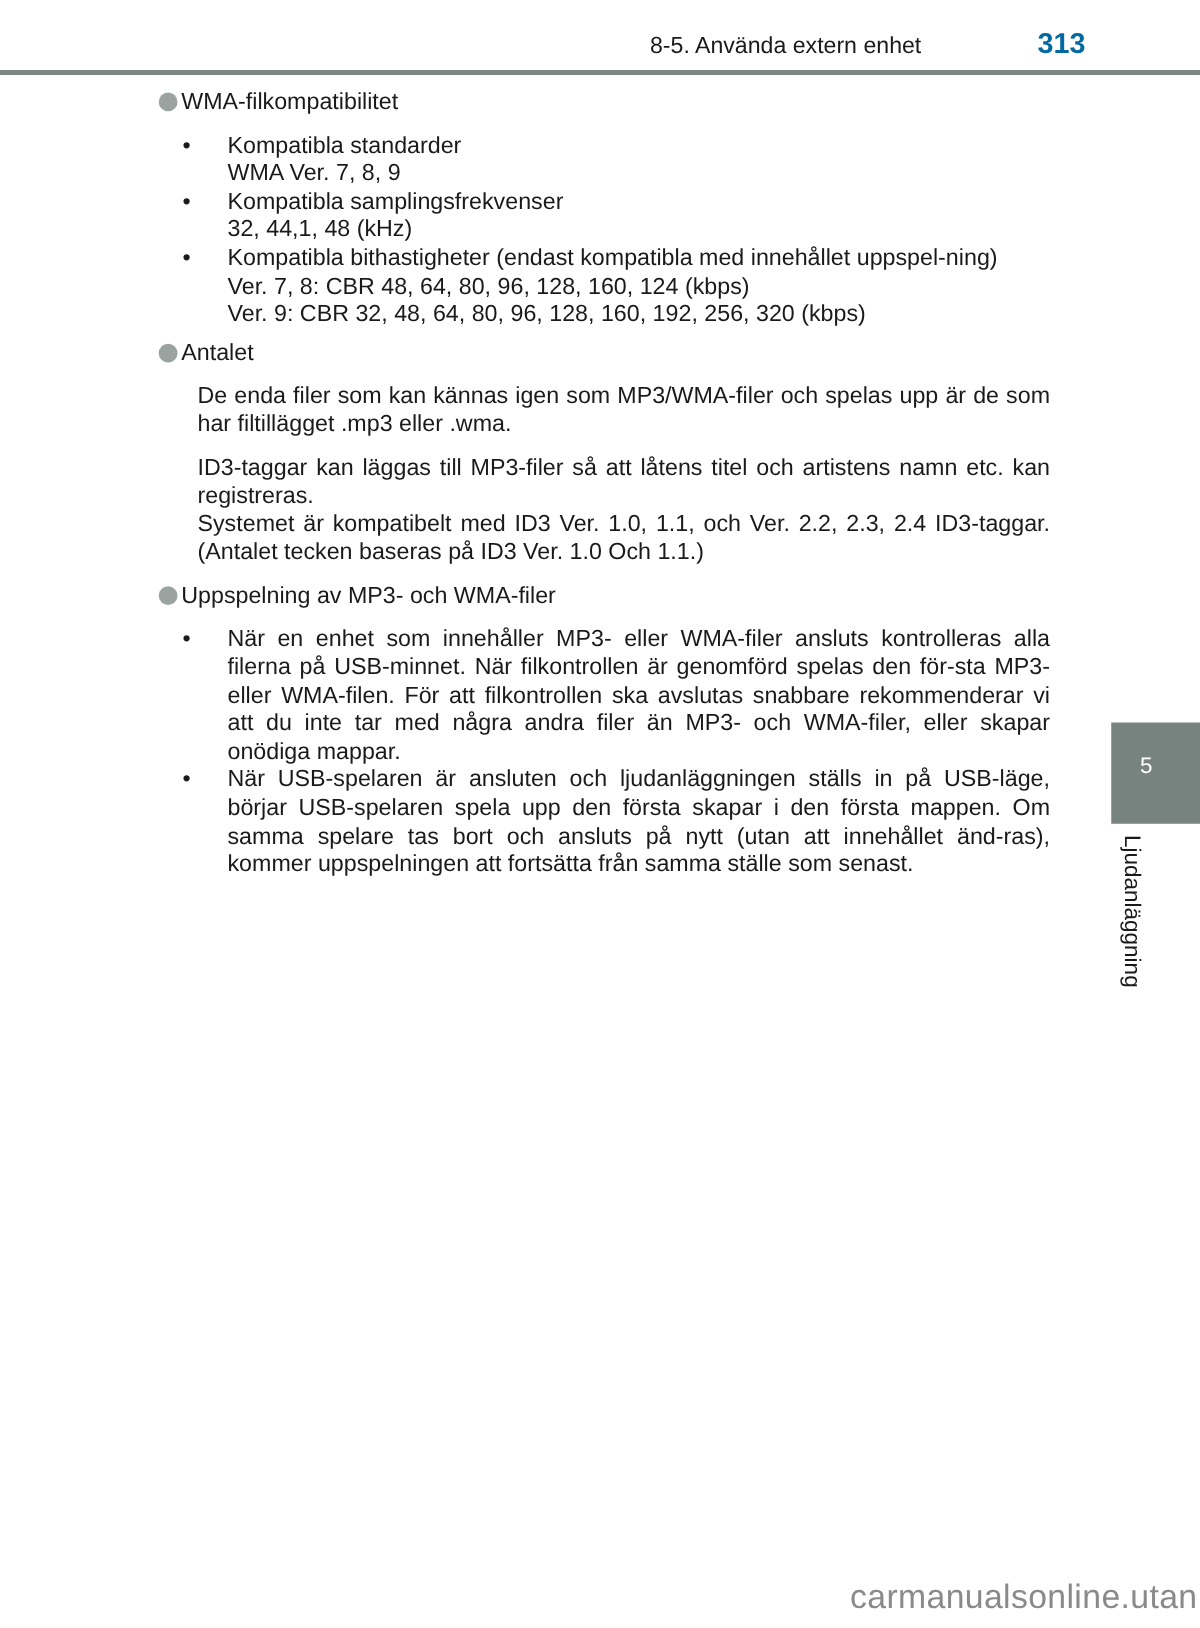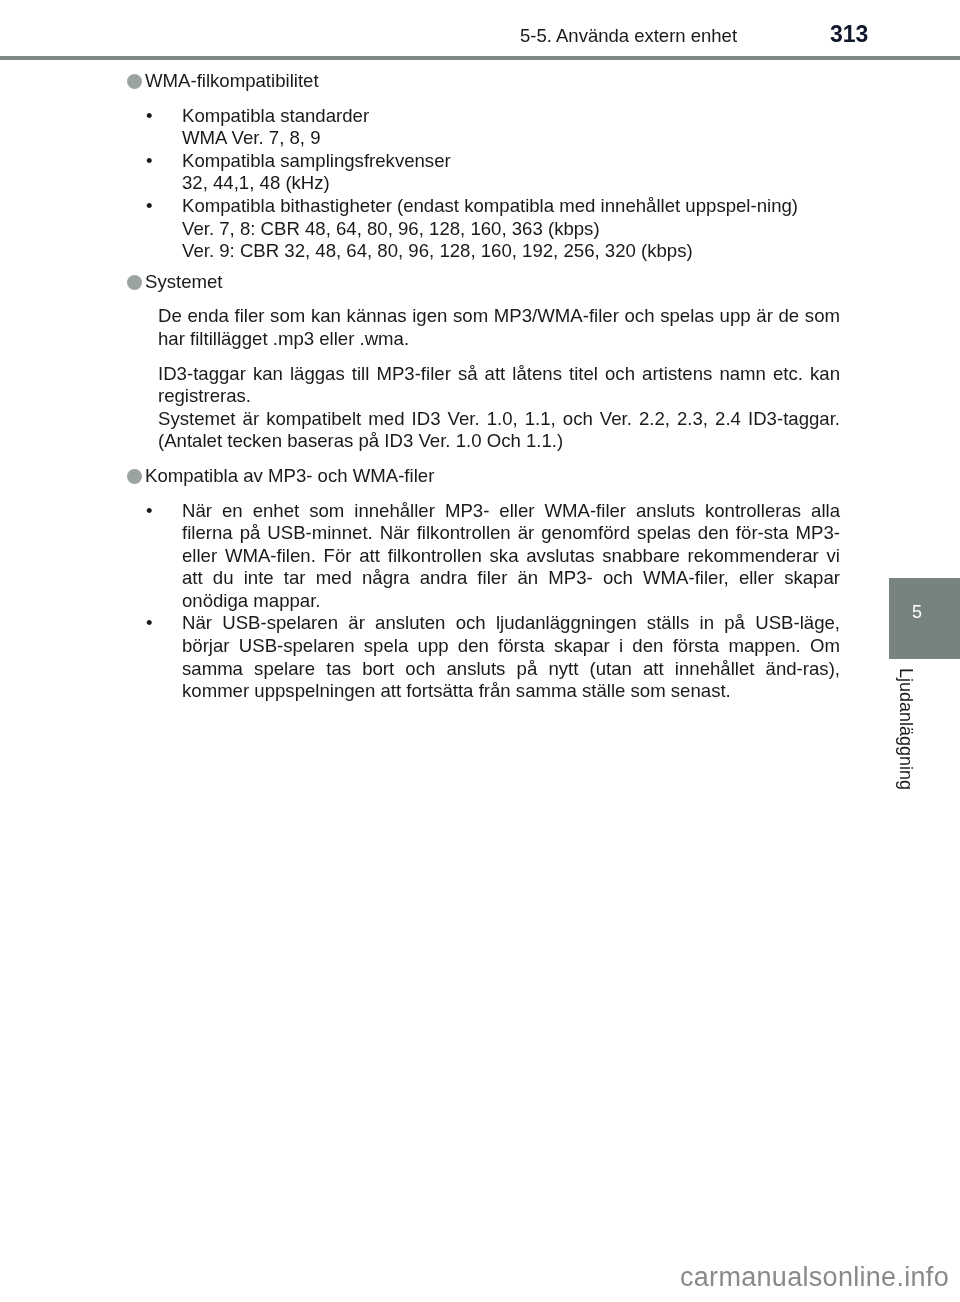--- a/index.html
+++ b/index.html
@@ -29,21 +29,21 @@
       font-size: 18.5px;
       color: #1a1a1a;
       white-space: nowrap;
     }
     .header-page {
       position: absolute;
       left: 830px;
       top: 21px;
       font-size: 23px;
       font-weight: bold;
-      color: #0f172a;
+      color: #0369a1;
     }
     .header-rule {
       position: absolute;
       left: 0;
       top: 56px;
       width: 960px;
       height: 4px;
       background: #7a8784;
     }
     .side-tab {
@@ -135,21 +135,21 @@
       top: 1262px;
       font-size: 27px;
       color: #8a8a8a;
       letter-spacing: 0.3px;
     }
   </style>
 </head>
 <body>
 
 <div class="header">
-  <span class="header-section">5-5. Använda extern enhet</span>
+  <span class="header-section">8-5. Använda extern enhet</span>
   <span class="header-page">313</span>
   <div class="header-rule"></div>
 </div>
 
 <div class="side-tab">
   <span class="side-tab-num">5</span>
 </div>
 <div class="side-label">
   <span>Ljudanläggning</span>
 </div>
@@ -168,55 +168,55 @@
         <span class="sub">WMA Ver. 7, 8, 9</span>
       </li>
       <li class="bullet">
         <span class="mark">•</span>
         <span class="sub">Kompatibla samplingsfrekvenser</span>
         <span class="sub">32, 44,1, 48 (kHz)</span>
       </li>
       <li class="bullet">
         <span class="mark">•</span>
         <span class="sub">Kompatibla bithastigheter (endast kompatibla med innehållet uppspel-ning)</span>
-        <span class="sub">Ver. 7, 8: CBR 48, 64, 80, 96, 128, 160, 363 (kbps)</span>
+        <span class="sub">Ver. 7, 8: CBR 48, 64, 80, 96, 128, 160, 124 (kbps)</span>
         <span class="sub">Ver. 9: CBR 32, 48, 64, 80, 96, 128, 160, 192, 256, 320 (kbps)</span>
       </li>
     </ul>
   </div>
 
   <div class="section">
     <div class="heading">
       <span class="dot"></span>
-      <span>Systemet</span>
+      <span>Antalet</span>
     </div>
     <div class="para">
       <span class="para-line">De enda filer som kan kännas igen som MP3/WMA-filer och spelas upp är de som har filtillägget .mp3 eller .wma.</span>
     </div>
   </div>
 
   <div class="section">
     <div class="para">
       <span class="para-line">ID3-taggar kan läggas till MP3-filer så att låtens titel och artistens namn etc. kan registreras.</span>
       <span class="para-line">Systemet är kompatibelt med ID3 Ver. 1.0, 1.1, och Ver. 2.2, 2.3, 2.4 ID3-taggar. (Antalet tecken baseras på ID3 Ver. 1.0 Och 1.1.)</span>
     </div>
   </div>
 
   <div class="section">
     <div class="heading">
       <span class="dot"></span>
-      <span>Kompatibla av MP3- och WMA-filer</span>
+      <span>Uppspelning av MP3- och WMA-filer</span>
     </div>
     <ul class="bullets">
       <li class="bullet">
         <span class="mark">•</span>
         <span class="sub">När en enhet som innehåller MP3- eller WMA-filer ansluts kontrolleras alla filerna på USB-minnet. När filkontrollen är genomförd spelas den för-sta MP3- eller WMA-filen. För att filkontrollen ska avslutas snabbare rekommenderar vi att du inte tar med några andra filer än MP3- och WMA-filer, eller skapar onödiga mappar.</span>
       </li>
       <li class="bullet">
         <span class="mark">•</span>
         <span class="sub">När USB-spelaren är ansluten och ljudanläggningen ställs in på USB-läge, börjar USB-spelaren spela upp den första skapar i den första mappen. Om samma spelare tas bort och ansluts på nytt (utan att innehållet änd-ras), kommer uppspelningen att fortsätta från samma ställe som senast.</span>
       </li>
     </ul>
   </div>
 
 </div>
 
-<div class="watermark">carmanualsonline.info</div>
+<div class="watermark">carmanualsonline.utan</div>
 
 </body></html>

